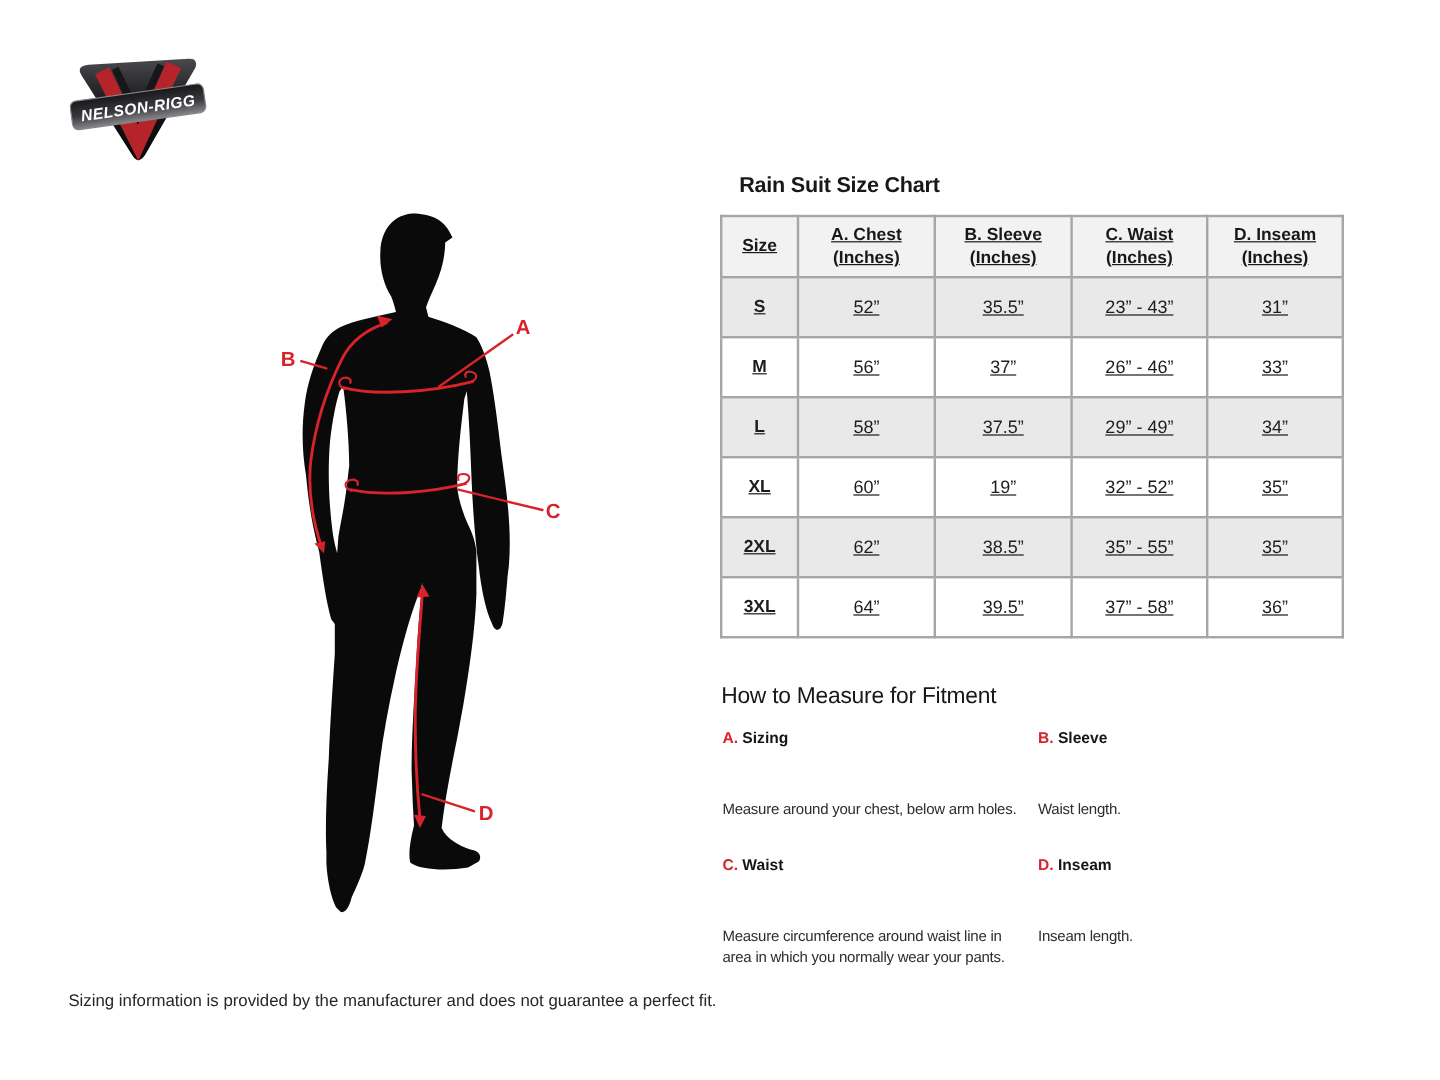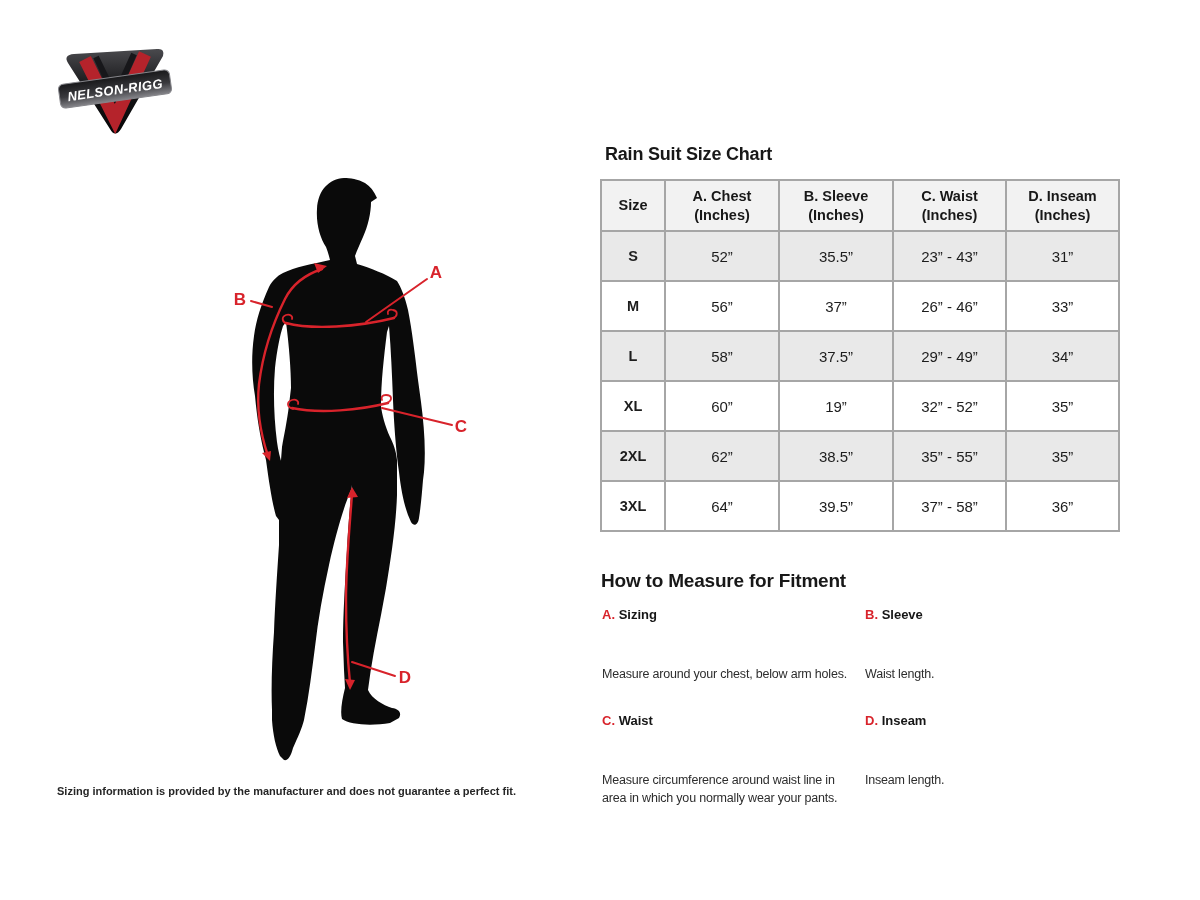--- a/index.html
+++ b/index.html
@@ -25,42 +25,42 @@
   .figure{position:absolute;left:200px;top:160px;width:300px;height:640px;}
   .rs{stroke:var(--accent);fill:none;stroke-linecap:round;}
   .w25{stroke-width:2.4;}
   .w20{stroke-width:2;}
   .w18{stroke-width:1.8;}
   .rf{fill:var(--accent);stroke:none;}
   .fig-label{fill:var(--accent);font-family:"Liberation Sans",sans-serif;font-weight:bold;font-size:17px;}
 
   
   .right-col{position:absolute;left:600px;top:144px;width:518px;}
-  .chart-title{font-size:18px;font-weight:bold;letter-spacing:-0.2px;margin:0 0 14px 5px;color:#181818;}
-  table.size-table{border-collapse:collapse;width:518px;table-layout:fixed;}
+  .chart-title{font-size:18px;font-weight:bold;letter-spacing:-0.2px;margin:0 0 14px 16px;color:#181818;}
+  table.size-table{border-collapse:collapse;width:518px;table-layout:fixed;text-decoration:underline;}
   .size-table th,.size-table td{
     border:2px solid var(--tbl-border);
     text-align:center;vertical-align:middle;padding:0 2px;
   }
   .size-table th{background:var(--header-bg);font-size:14.5px;font-weight:bold;height:51px;line-height:1.3;color:#181818;}
   .size-table td{font-size:15px;height:50px;color:#1d1d1d;background:#ffffff;}
   .size-table tbody tr:nth-child(odd) td{background:var(--stripe);}
   .size-table td.size-cell{font-weight:bold;font-size:14.5px;}
   .h-sub:empty{display:none;}
 
-  .measure-title{font-size:19px;font-weight:bold;letter-spacing:-0.2px;margin:38px 0 15px 1px;color:#181818;}
+  .measure-title{font-size:19px;font-weight:normal;letter-spacing:-0.2px;margin:38px 0 15px 1px;color:#181818;}
   .measure-grid{display:grid;grid-template-columns:263px 1fr;row-gap:30px;margin-left:2px;}
   .m-head{font-size:13px;font-weight:bold;color:#161616;margin:0 0 5px 0;}
   .m-letter{color:var(--accent);}
   .m-desc{font-size:12.5px;line-height:1.38;color:#2d2d2d;letter-spacing:-0.2px;margin-top:44px;}
   .m-desc.one-line{white-space:nowrap;}
   .m-desc.wrap-narrow{max-width:251px;}
 
   
-  .disclaimer{position:absolute;left:57px;top:783px;font-size:11px;line-height:1.5;color:#262626;font-weight:bold;}
+  .disclaimer{position:absolute;left:57px;top:823px;font-size:14px;line-height:1.5;color:#262626;}
 </style>
 </head>
 <body>
 
 <div class="logo">
   <svg viewBox="0 0 115 100" width="115" height="100">
     <defs>
       <linearGradient id="gTri" x1="0" y1="0" x2="0" y2="1">
         <stop offset="0" stop-color="#4a4a4e"></stop>
         <stop offset="0.45" stop-color="#161618"></stop>

